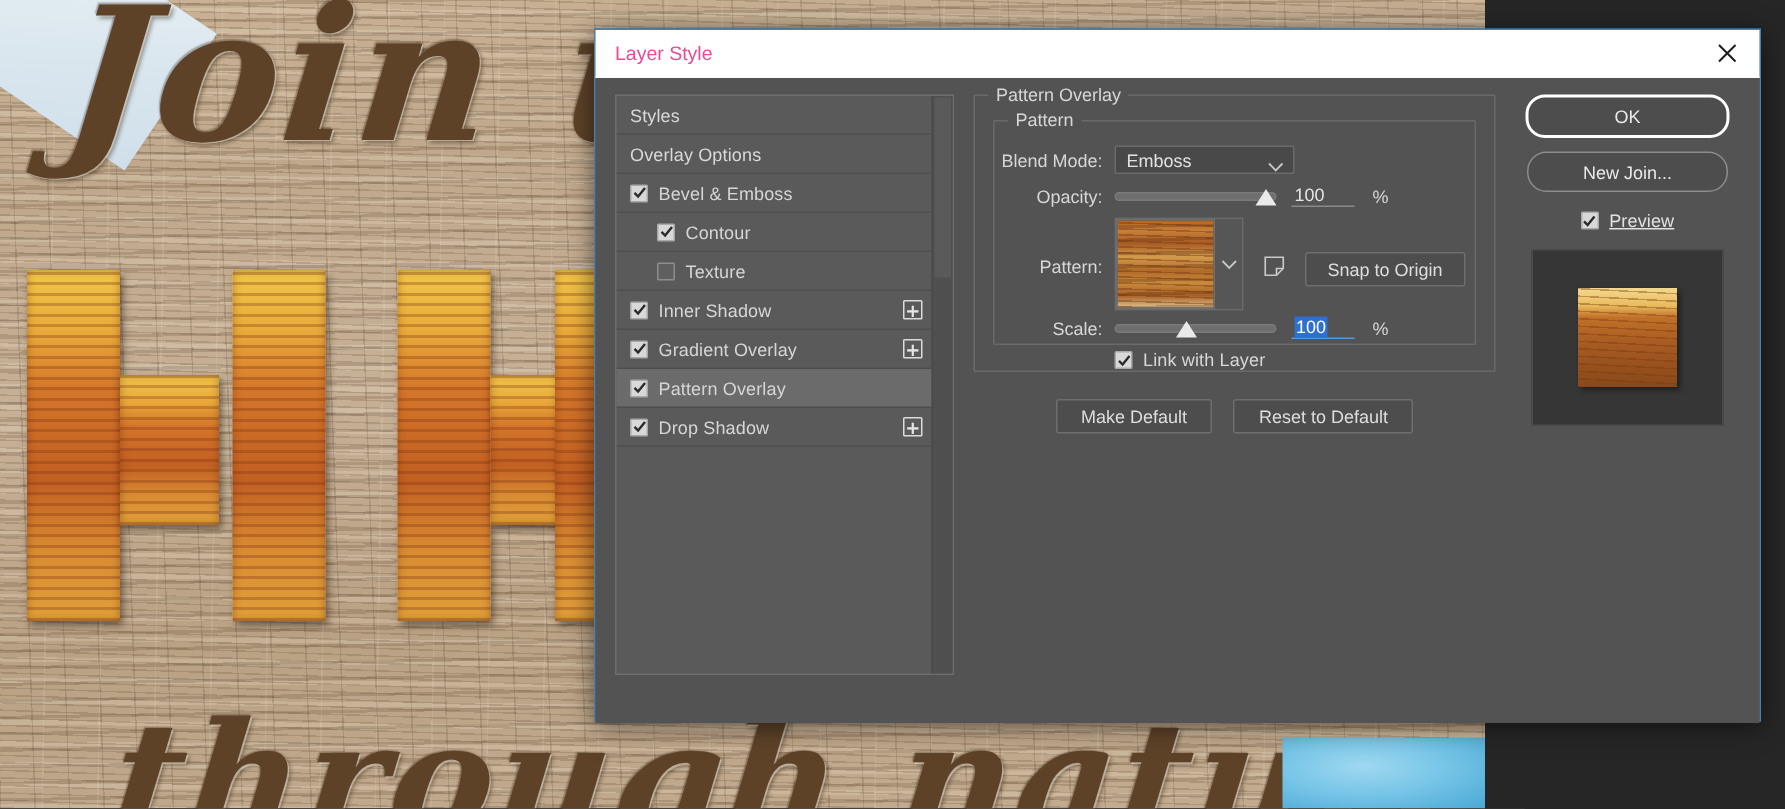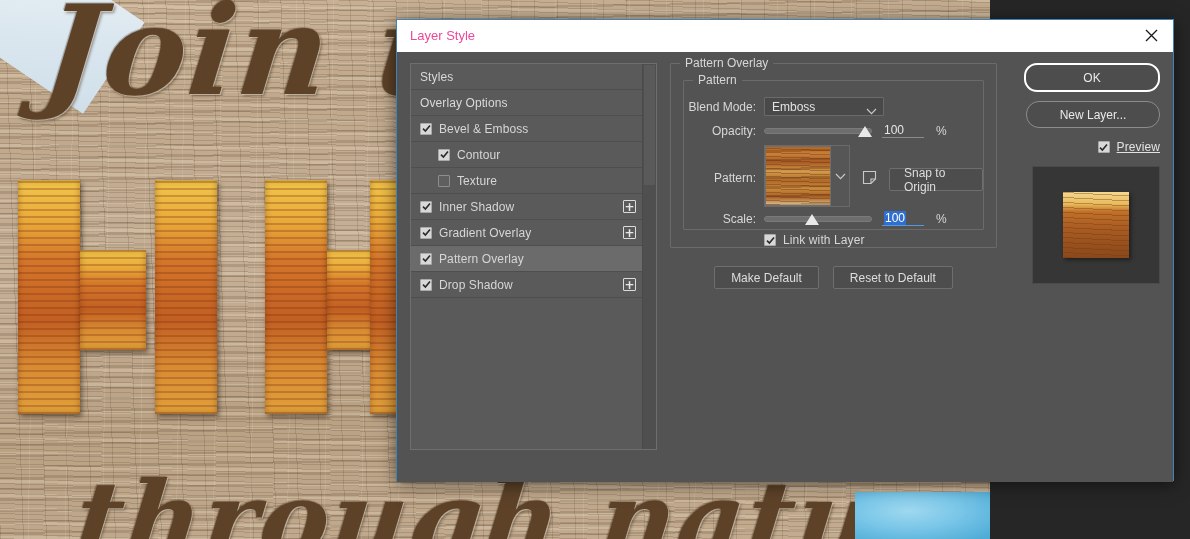--- a/index.html
+++ b/index.html
@@ -96,21 +96,21 @@
   }
   #close-button svg{display:block;}
 
   #dialog-body{
     position:relative;height:430px;background:#535353;
     display:flex;
   }
 
   
   #styles-column{
-    width:247px;margin:11px 0 0 13px;
+    width:226px;margin:11px 0 0 13px;
     display:flex;flex-direction:column;
   }
   #styles-list-wrap{
     position:relative;height:387px;
     background:#5a5a5a;
     border:1px solid #6e6e6e;
     box-sizing:border-box;
     display:flex;
   }
   #styles-list{
@@ -274,21 +274,21 @@
   }
   #link-row .style-label{ margin-left:7px;color:#d7d7d7;font-size:12px; }
 
   #default-buttons{
     display:flex;gap:14px;justify-content:center;margin-top:18px;
   }
   #default-buttons .std-btn{ height:21px;padding:0 16px; }
 
   
   #actions-column{
-    width:150px;margin:11px 13px 0 0;display:flex;flex-direction:column;align-items:flex-end;
+    width:150px;margin:11px 13px 0 0;display:flex;flex-direction:column;align-items:center;
   }
   .pill-btn{
     width:132px;height:25px;margin-bottom:9px;
     background:#4d4d4d;border:1px solid #8c8c8c;border-radius:13px;
     color:#e9e9e9;font-size:12px;
     display:flex;align-items:center;justify-content:center;
     cursor:pointer;
   }
   .pill-btn.primary{ border:2px solid #ffffff; }
   #preview-row{
@@ -501,21 +501,21 @@
 
       <div id="default-buttons">
         <span class="std-btn">Make Default</span>
         <span class="std-btn">Reset to Default</span>
       </div>
 
     </div>
 
     <div id="actions-column">
       <span class="pill-btn primary">OK</span>
-      <span class="pill-btn">New Layer...</span>
+      <span class="pill-btn">New Join...</span>
       <div id="preview-row">
         <span class="cb">
           <svg width="9" height="9" viewBox="0 0 9 9">
               <path d="M1 4.6 L3.4 7 L8 1.4" stroke="#2a2a2a" stroke-width="1.6" fill="none"></path>
             </svg>
         </span>
         <span class="style-label">Preview</span>
       </div>
       <div id="preview-box">
         <div id="preview-thumb"></div>

